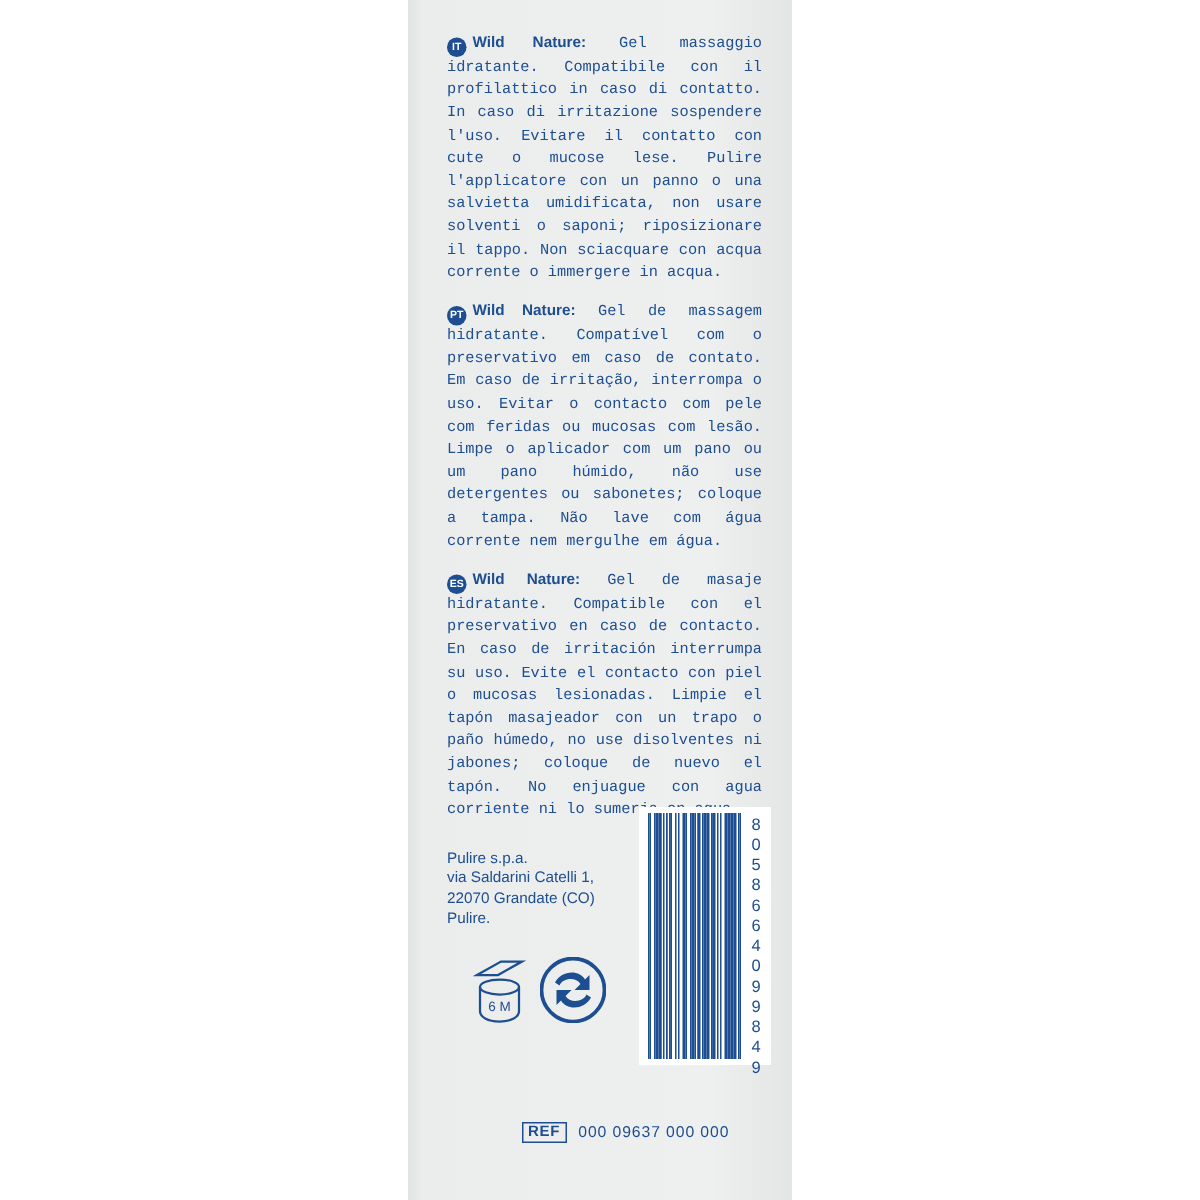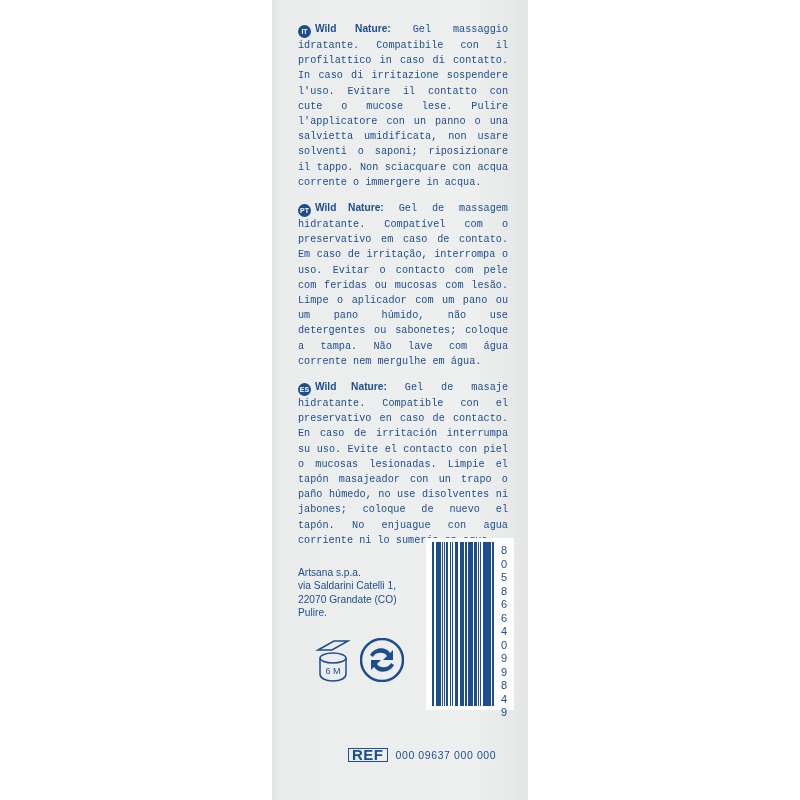--- a/index.html
+++ b/index.html
@@ -162,21 +162,21 @@
     font-size: 10.5px;
     color: #1d4e91;
     display: flex;
     align-items: center;
     gap: 8px;
   }
   .ref-badge {
     display: inline-block;
     border: 1.3px solid #1d4e91;
     color: #1d4e91;
-    font-size: 15px;
+    font-size: 10px;
     font-weight: bold;
     padding: 0px 3px 1px 3px;
     letter-spacing: 0.5px;
     line-height: 11px;
   }
   .ref-code {
     letter-spacing: 0.6px;
     text-align: center;
   }
 </style>
@@ -200,21 +200,21 @@
     <div class="lang-block">
       <span class="badge">ES</span><span class="brand">Wild Nature:</span><span class="lang-text"> Gel de masaje hidratante. Compatible con el preservativo en caso de contacto. En caso de irritación interrumpa su uso. Evite el contacto con piel o mucosas lesionadas. Limpie el tapón masajeador con un trapo o paño húmedo, no use disolventes ni jabones; coloque de nuevo el tapón. No enjuague con agua corriente ni lo sumerja en agua.</span>
     </div>
 
 
   </div>
 
   <div class="lower">
 
     <div class="address">
-      <span class="company">Artsana s.p.a.</span>
+      <span class="company">Pulire s.p.a.</span>
       <span>via Saldarini Catelli 1,</span><br>
       <span>22070 Grandate (CO)</span><br>
       <span>Pulire.</span>
     </div>
 
     <div class="barcode-wrap">
       <div class="barcode" id="barcode-bars">
           <span class="bar" style="left:0.00px;width:0.80px;"></span>
           <span class="bar" style="left:1.31px;width:0.80px;"></span>
           <span class="bar" style="left:3.92px;width:0.80px;"></span>

